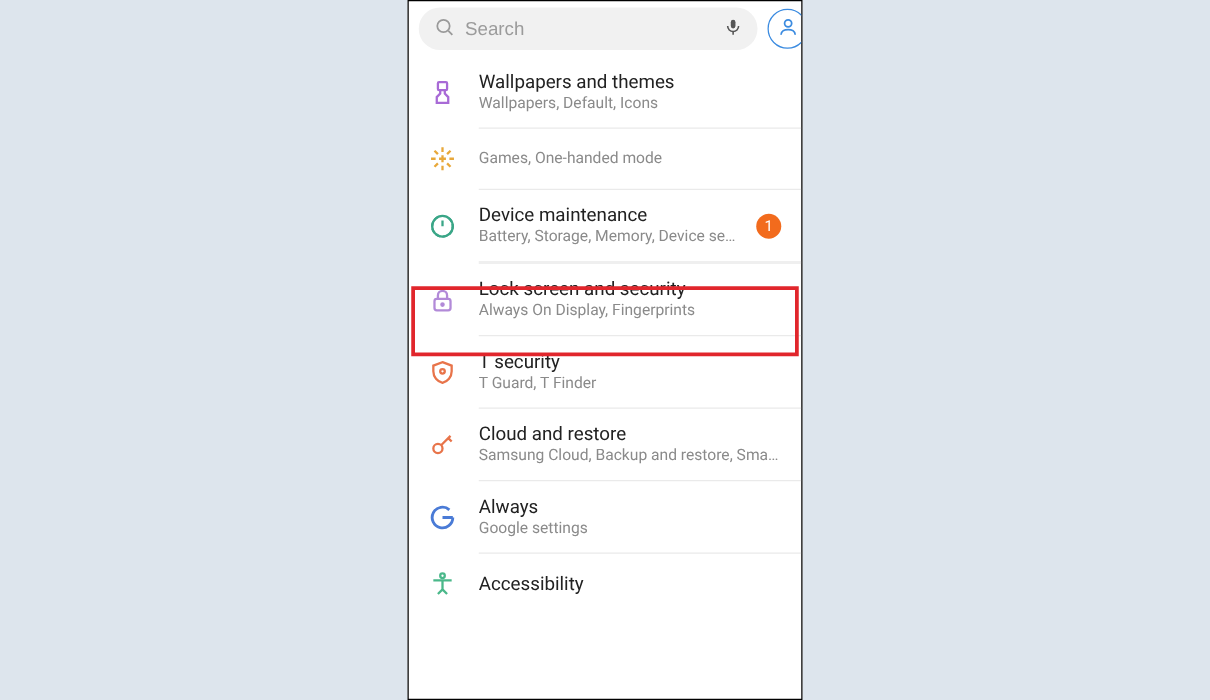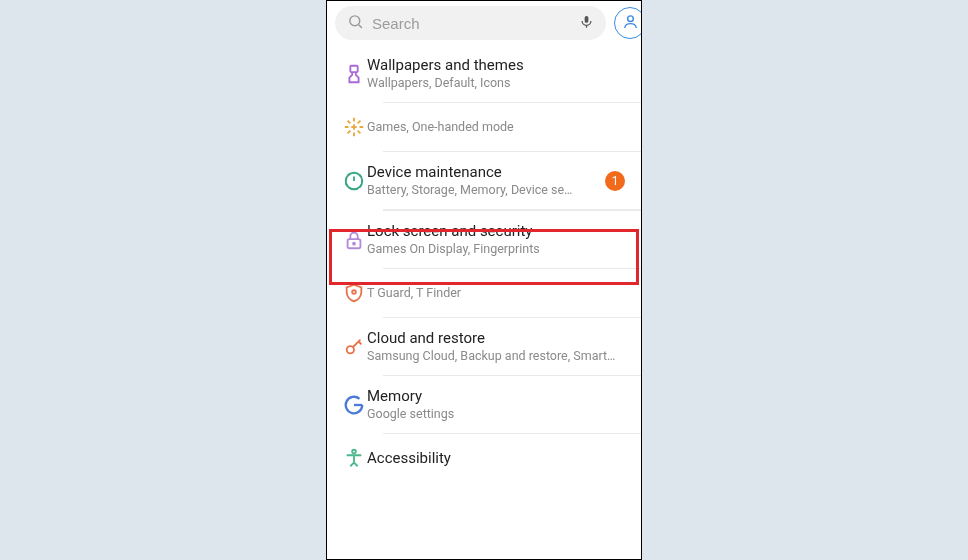--- a/index.html
+++ b/index.html
@@ -57,20 +57,21 @@
       justify-content: center;
       flex-shrink: 0;
     }
     .list {
       position: relative;
     }
     .item {
       display: flex;
       align-items: center;
       padding: 11px 16px 11px 14px;
+      gap: 16px;
       position: relative;
     }
     .divider {
       border-bottom: 1px solid #eaeaea;
       margin-left: 56px;
     }
     .item .icon-slot {
       width: 26px;
       height: 26px;
       display: flex;
@@ -200,33 +201,34 @@
     <div class="item">
       <span class="icon-slot">
         <svg width="22" height="22" viewBox="0 0 24 24" fill="none" stroke="#b28ad8" stroke-width="2">
             <rect x="5" y="11" width="14" height="10" rx="2"></rect>
             <path d="M8 11V8a4 4 0 0 1 8 0v3"></path>
             <circle cx="12" cy="16" r="1" fill="#b28ad8"></circle>
           </svg>
       </span>
       <div class="texts">
         <div class="title">Lock screen and security</div>
-        <div class="subtitle">Games On Display, Fingerprints</div>
+        <div class="subtitle">Always On Display, Fingerprints</div>
       </div>
     </div>
     <div class="divider"></div>
 
     <div class="item">
       <span class="icon-slot">
         <svg width="22" height="22" viewBox="0 0 24 24" fill="none" stroke="#e8744a" stroke-width="2">
             <path d="M12 3l8 3v5c0 5-3.5 9-8 10-4.5-1-8-5-8-10V6l8-3z"></path>
             <circle cx="12" cy="11" r="2"></circle>
           </svg>
       </span>
       <div class="texts">
+        <div class="title">T security</div>
         <div class="subtitle">T Guard, T Finder</div>
       </div>
     </div>
     <div class="divider"></div>
 
     <div class="item">
       <span class="icon-slot">
         <svg width="22" height="22" viewBox="0 0 24 24" fill="none" stroke="#e8744a" stroke-width="2">
             <circle cx="8" cy="15" r="4"></circle>
             <path d="M11 12l8-8M17 6l3 3"></path>
@@ -240,21 +242,21 @@
     <div class="divider"></div>
 
     <div class="item">
       <span class="icon-slot">
         <svg width="22" height="22" viewBox="0 0 24 24" fill="none" stroke="#4a7bd6" stroke-width="2.5">
             <path d="M21 12a9 9 0 1 1-3-6.7"></path>
             <path d="M21 12h-9"></path>
           </svg>
       </span>
       <div class="texts">
-        <div class="title">Memory</div>
+        <div class="title">Always</div>
         <div class="subtitle">Google settings</div>
       </div>
     </div>
     <div class="divider"></div>
 
     <div class="item">
       <span class="icon-slot">
         <svg width="22" height="22" viewBox="0 0 24 24" fill="none" stroke="#4ab88a" stroke-width="2">
             <circle cx="12" cy="5" r="2"></circle>
             <path d="M4 9h16M12 9v8M8 21l4-4 4 4"></path>

